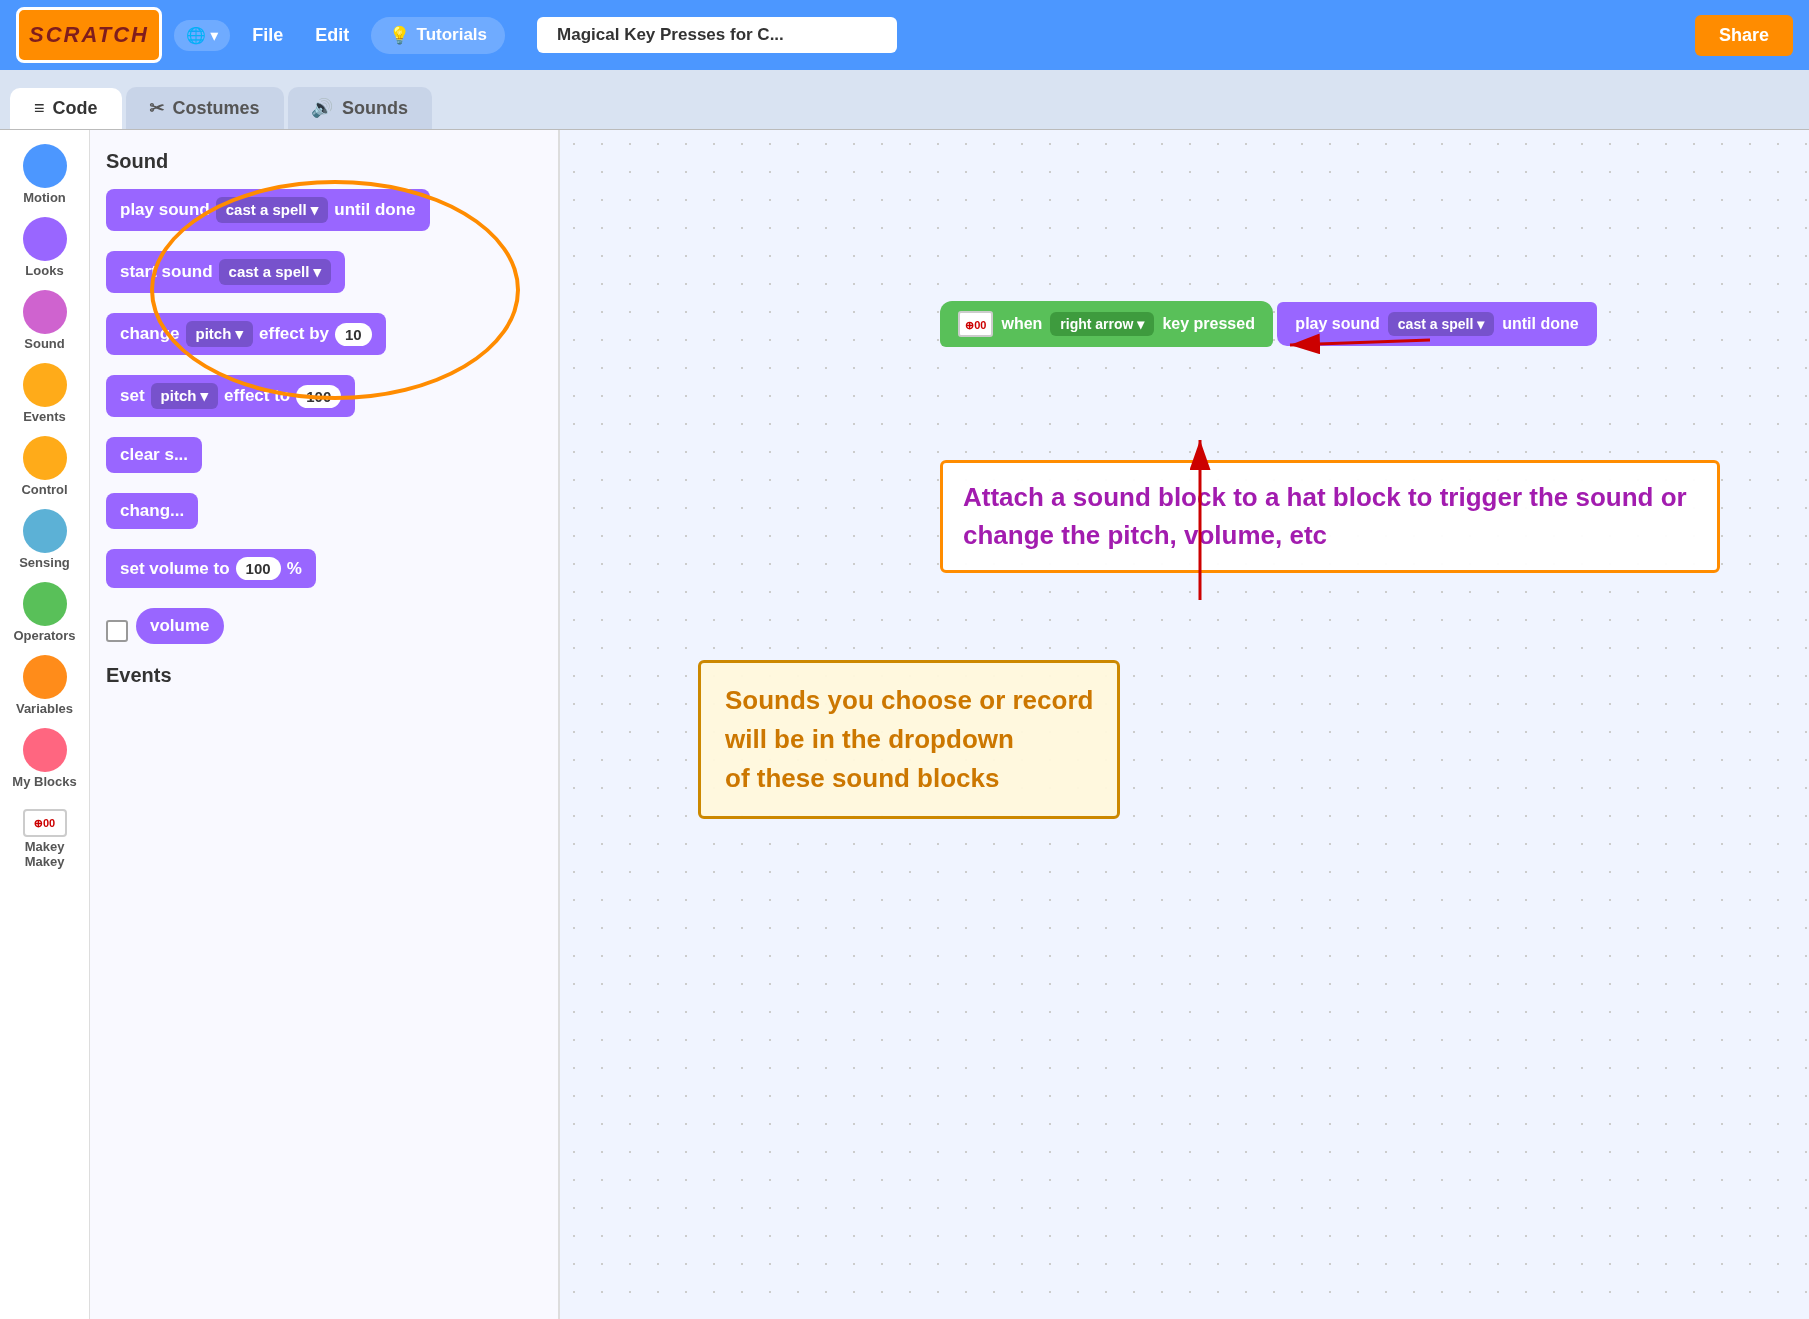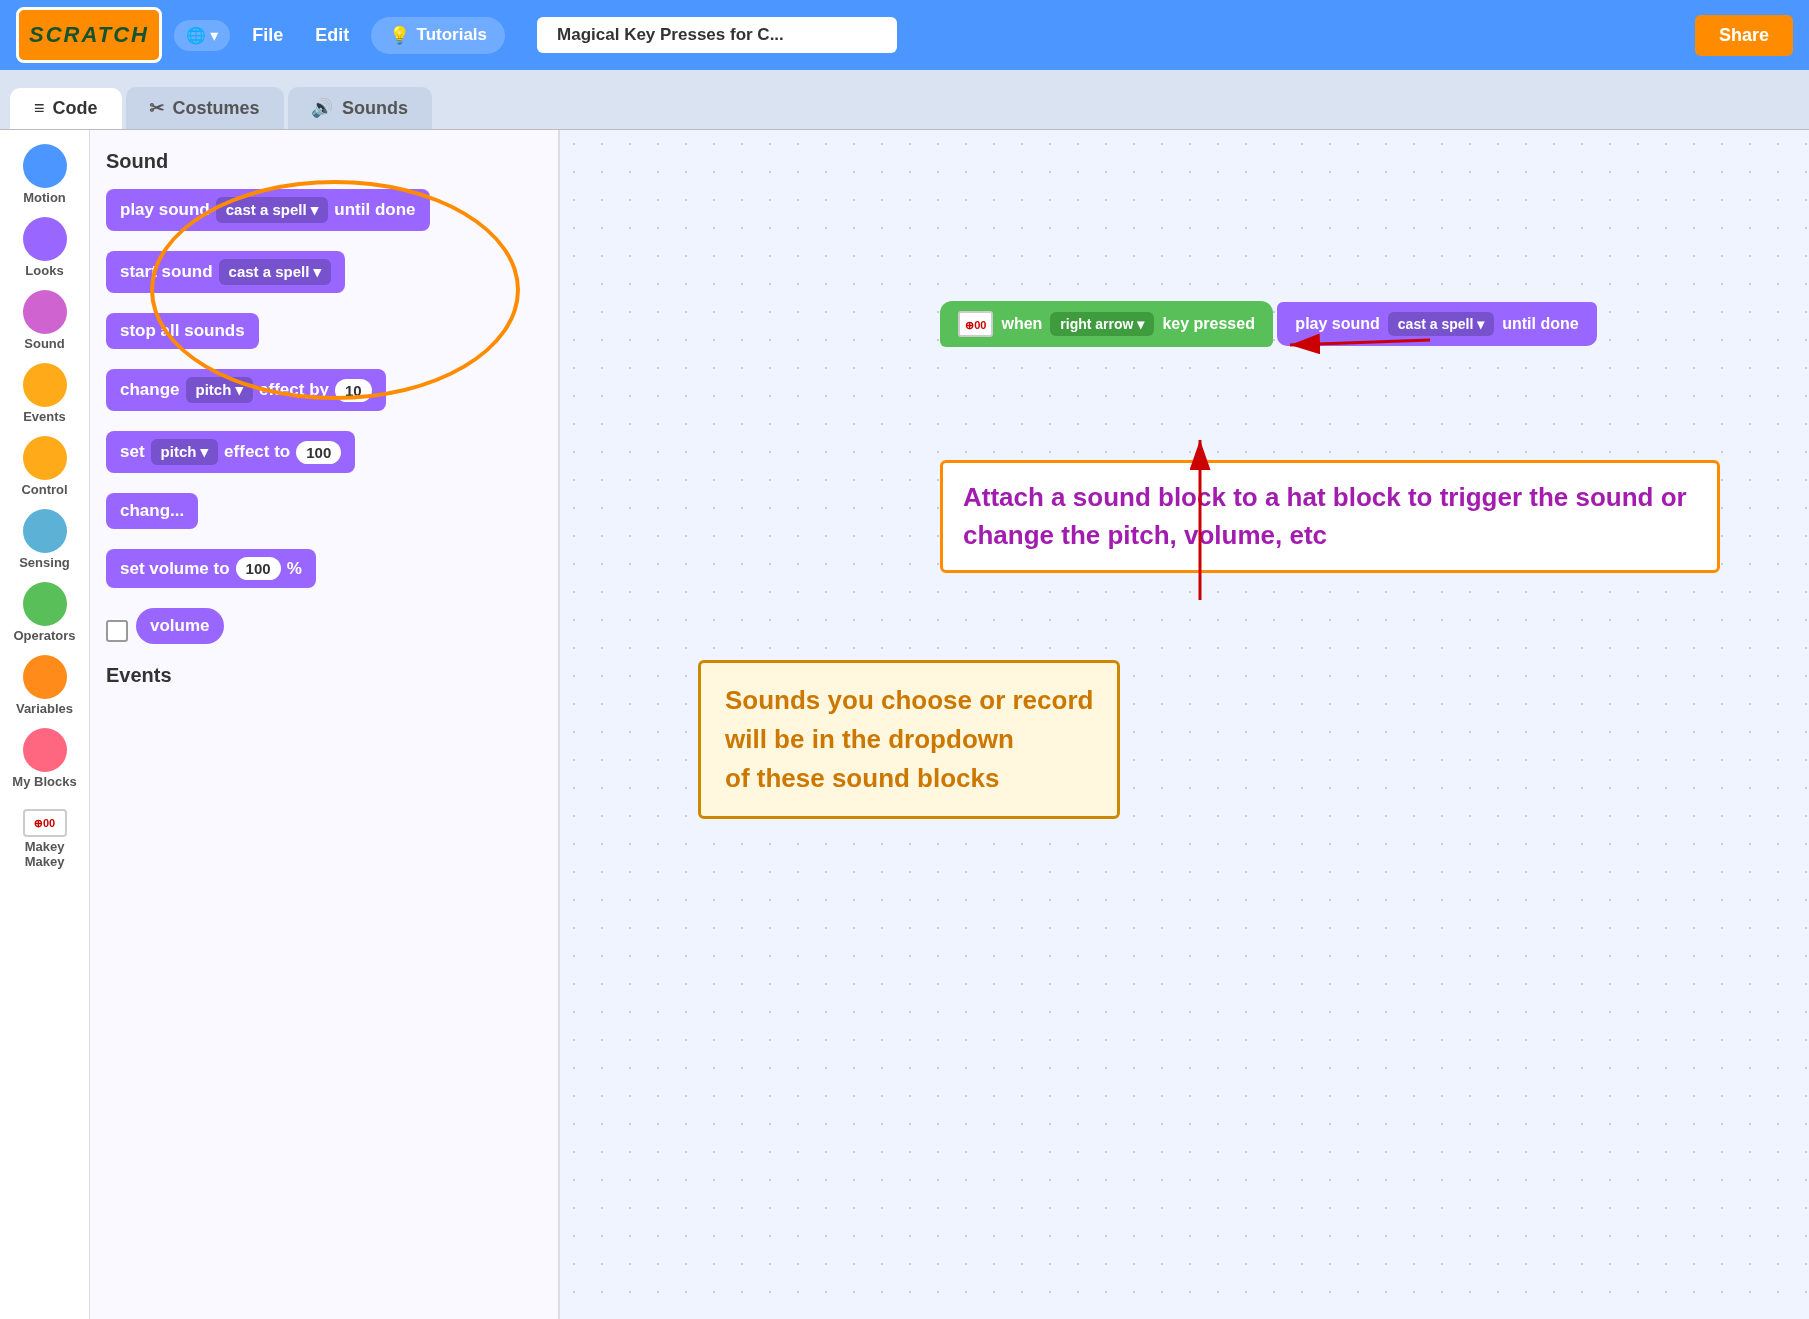--- a/index.html
+++ b/index.html
@@ -14,21 +14,21 @@
       padding: 0 16px;
       gap: 12px;
     }
     .scratch-logo {
       background: #FF8C00;
       border: 3px solid #fff;
       border-radius: 8px;
       padding: 12px 10px;
       font-weight: 900;
       font-size: 22px;
-      color: #14532d;
+      color: #7f1d1d;
       letter-spacing: 2px;
       font-style: italic;
       text-align: right;
     }
     .globe-btn {
       background: rgba(255,255,255,0.2);
       border: none;
       border-radius: 20px;
       color: #fff;
       font-size: 16px;
@@ -371,44 +371,44 @@
       </div>
     </div>
 
     <div class="block-row">
       <div class="block block-purple">
         <span>start sound</span>
         <span class="block-dropdown">cast a spell ▾</span>
       </div>
     </div>
 
-    <div class="block-row">
-      <div class="block block-purple">
-        <span>stop all sounds</span>
-      </div>
-    </div>
 
     <div class="block-row">
       <div class="block block-purple">
         <span>change</span>
         <span class="block-dropdown">pitch ▾</span>
         <span>effect by</span>
         <span class="block-oval">10</span>
       </div>
     </div>
 
     <div class="block-row">
       <div class="block block-purple">
         <span>set</span>
         <span class="block-dropdown">pitch ▾</span>
         <span>effect to</span>
         <span class="block-oval">100</span>
       </div>
     </div>
 
+    <div class="block-row">
+      <div class="block block-purple" style="max-width:200px;overflow:hidden;">
+        <span>clear s...</span>
+      </div>
+    </div>
 
     <div class="block-row">
       <div class="block block-purple" style="max-width:180px;overflow:hidden;">
         <span>chang...</span>
       </div>
     </div>
 
     <div class="block-row">
       <div class="block block-purple">
         <span>set volume to</span>

